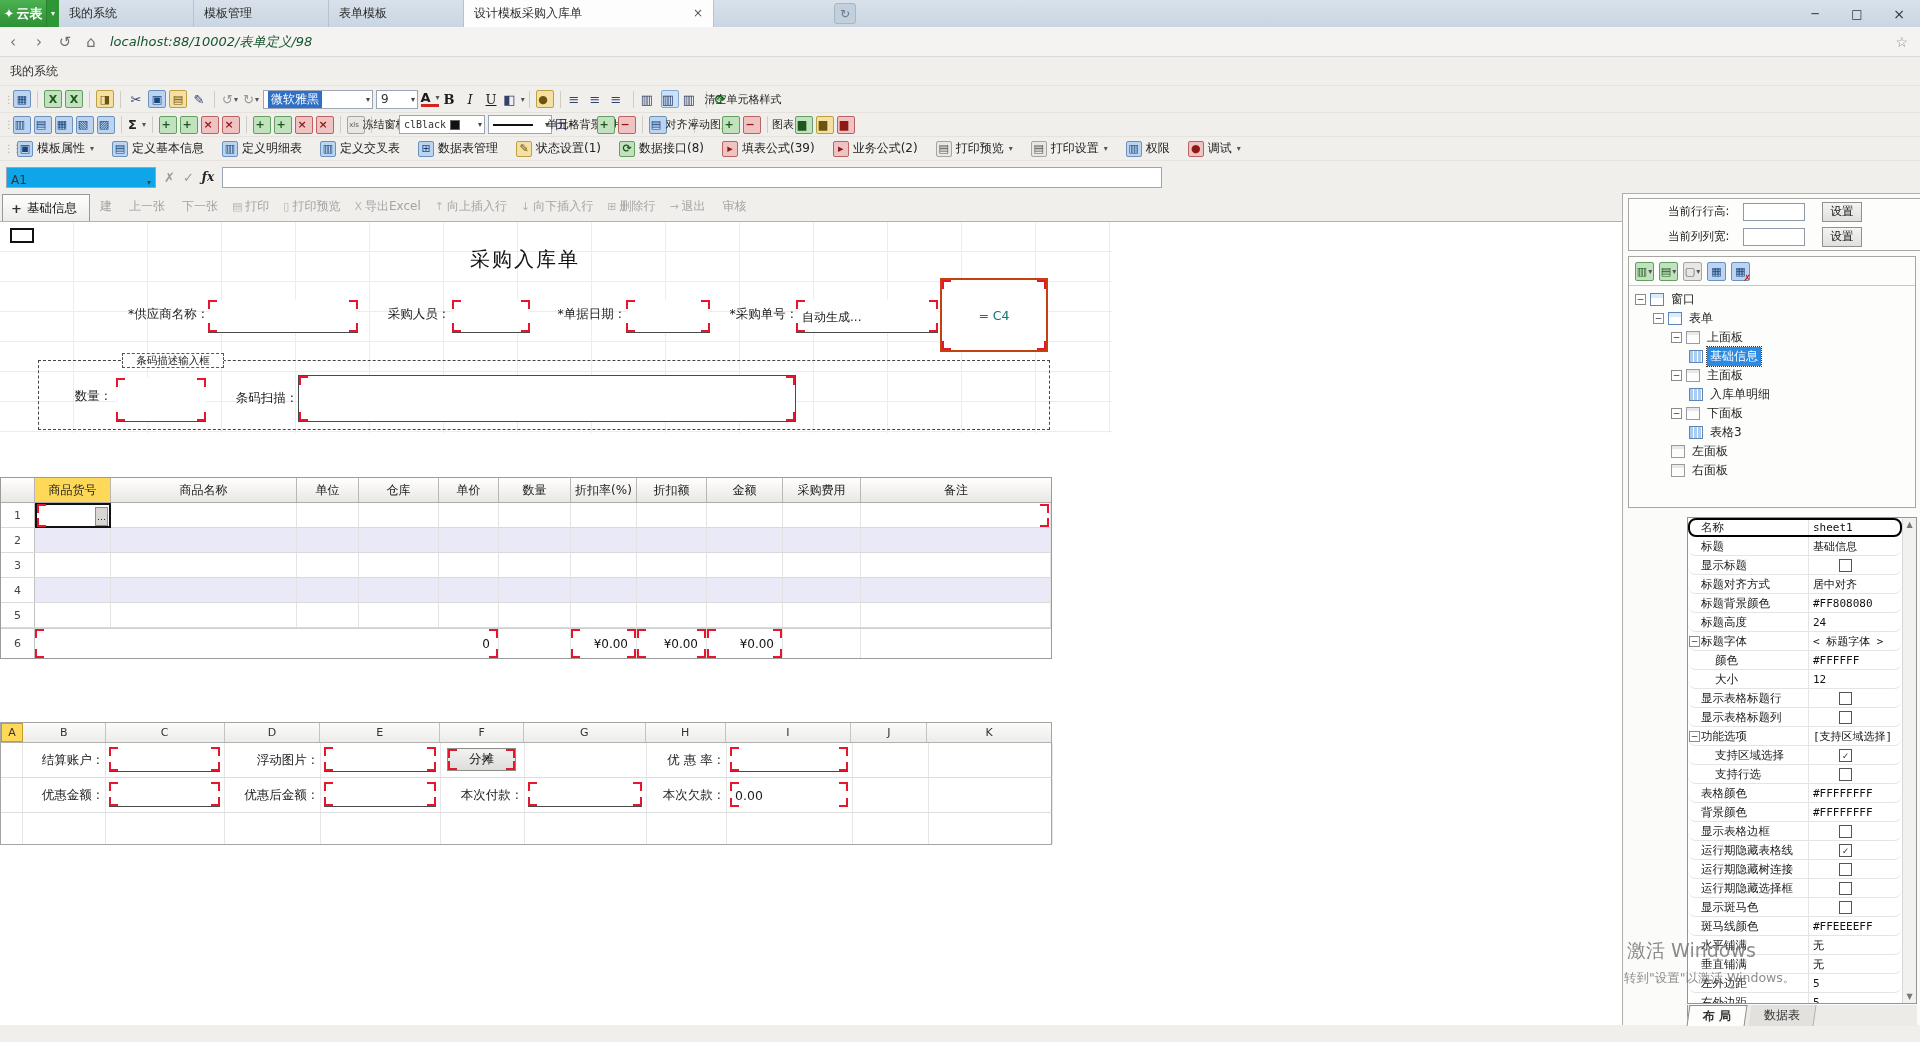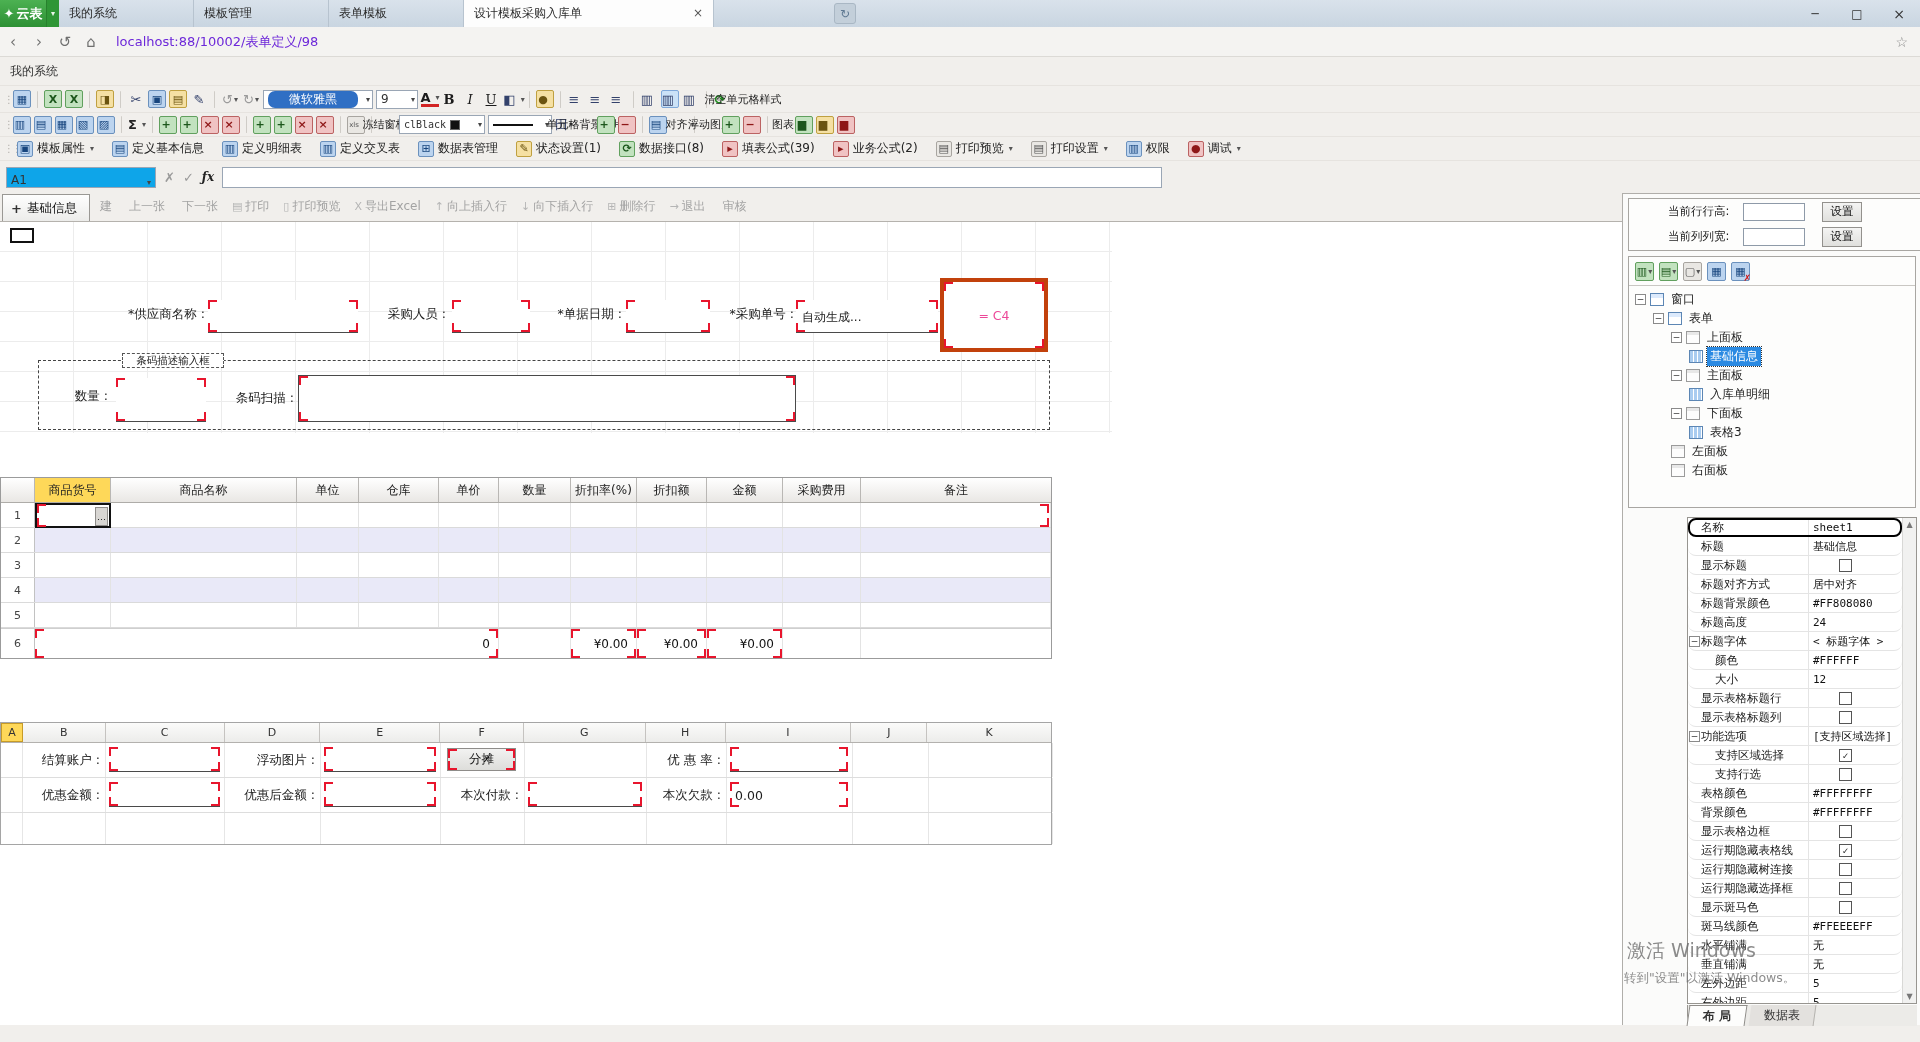--- a/index.html
+++ b/index.html
@@ -15,21 +15,21 @@
   .tab.active{background:#fdfdfd;width:auto;min-width:250px;position:relative;padding-right:30px;}
   .tab .closeg{position:absolute;right:10px;top:6px;font-size:12px;color:#555;}
   .tab-refresh{width:22px;height:21px;margin:3px 0 0 120px;background:#c3cfda;border:1px solid #a9b7c4;border-radius:3px;color:#5e7891;font-size:12px;display:flex;align-items:center;justify-content:center;}
   .win-controls{margin-left:auto;display:flex;}
   .win-btn{width:42px;display:flex;align-items:center;justify-content:center;color:#333;font-size:12px;}
   .win-btn:last-child{font-size:14px;}
 
   
   .addressbar{position:absolute;left:0;top:27px;width:1920px;height:30px;background:#f4f3f1;border-bottom:1px solid #dcdad6;display:flex;align-items:center;}
   .navg{width:26px;text-align:center;color:#6f6f6f;font-size:15px;}
-  .url{margin-left:12px;font-size:13px;color:#6d28d9;}
+  .url{margin-left:6px;font-size:13px;color:#14532d;font-style:italic;}
   .fav{margin-left:auto;margin-right:12px;color:#8a8a8a;font-size:14px;}
   .crumb{position:absolute;left:0;top:57px;width:1920px;height:28px;background:#f1efec;display:flex;align-items:center;padding-left:10px;color:#333;}
 
   
   .tbrow{position:absolute;left:0;width:1920px;background:#f1efec;display:flex;align-items:center;border-top:1px solid #e6e3df;padding-left:4px;gap:3px;}
   .tb1{top:85px;height:27px;}
   .tb2{top:112px;height:24px;}
   .menurow{top:136px;height:24px;}
   .grip{color:#b5b2ad;font-size:10px;letter-spacing:-2px;width:6px;}
   .ic{width:18px;height:18px;display:inline-flex;align-items:center;justify-content:center;font-size:11px;border-radius:2px;flex:0 0 auto;}
@@ -47,21 +47,21 @@
   .gb{font-weight:bold;color:#1b1b1b;font-family:"DejaVu Serif","Liberation Serif",serif;}
   .gi{font-style:italic;color:#1b1b1b;font-family:"DejaVu Serif","Liberation Serif",serif;}
   .gu{text-decoration:underline;color:#1b1b1b;font-family:"DejaVu Serif","Liberation Serif",serif;}
   .sum{font-weight:bold;font-size:13px;color:#222;}
   .grn{color:#1f8a1f;font-weight:bold;}
   .xls{font-size:7px;}
   .tbtn{display:inline-flex;align-items:center;gap:3px;color:#222;padding:0 2px;white-space:nowrap;}
   .combo{height:19px;background:#fff;border:1px solid #9aa6b5;display:inline-flex;align-items:center;padding:0 2px 0 4px;gap:4px;white-space:nowrap;}
   .combo .ca{font-size:8px;color:#444;margin-left:auto;}
   .fontsel{width:110px;}
-  .fontsel .selval{background:#2f6fc4;color:#fff;padding:0 21px;border-radius:7px;}
+  .fontsel .selval{background:#2f6fc4;color:#fff;padding:0 3px;}
   .sizesel{width:42px;}
   .swatch{width:10px;height:10px;background:#111;border:1px solid #666;}
   .lineglyph{width:40px;border-top:2px solid #111;height:0;}
   .menuitem{display:inline-flex;align-items:center;gap:4px;color:#222;padding:0 4px;white-space:nowrap;}
   .menuitem .ic{width:16px;height:16px;}
 
   
   .fbar{position:absolute;left:0;top:160px;width:1920px;height:33px;background:#f1efec;display:flex;align-items:center;padding-left:6px;gap:8px;border-top:1px solid #e6e3df;}
   .namebox{width:150px;height:21px;background:#0ea5e9;border:1px solid #9aa6b5;display:flex;align-items:flex-end;padding:0 4px;}
   .namebox .ca{margin-left:auto;font-size:8px;color:#444;}
@@ -85,21 +85,21 @@
   .ftitle{position:absolute;left:100px;top:24px;width:850px;height:32px;text-align:center;font-size:20px;color:#111;letter-spacing:2px;}
   .flabel{position:absolute;height:17px;text-align:right;color:#1c1c1c;font-size:12.5px;}
   .fld{position:absolute;height:33px;border-bottom:1.5px solid #4a4a4a;background:#fff;}
   .rb{position:absolute;inset:0;pointer-events:none;}
   .rb::before,.rb::after,.rb i::before,.rb i::after{content:"";position:absolute;width:7px;height:7px;border:0 solid #e8152d;}
   .rb::before{left:0;top:0;border-left-width:2px;border-top-width:2px;}
   .rb::after{right:0;top:0;border-right-width:2px;border-top-width:2px;}
   .rb i::before{left:0;bottom:0;border-left-width:2px;border-bottom-width:2px;}
   .rb i::after{right:0;bottom:0;border-right-width:2px;border-bottom-width:2px;}
   .autogen{padding:9px 0 0 6px;font-size:12px;color:#222;}
-  .c4box{position:absolute;left:940px;top:56px;width:108px;height:74px;border:4px solid #c2410c;background:#fff;display:flex;align-items:center;justify-content:center;font-size:12.5px;color:#ec4899;}
+  .c4box{position:absolute;left:940px;top:56px;width:108px;height:74px;border:2px solid #c2410c;background:#fff;display:flex;align-items:center;justify-content:center;font-size:12.5px;color:#0f766e;}
   .bcrect{position:absolute;left:38px;top:138px;width:1012px;height:70px;border:1px dashed #444;}
   .bclbl{position:absolute;left:122px;top:131px;width:102px;height:15px;border:1px dashed #555;background:#fff;font-size:10.5px;display:flex;align-items:center;justify-content:center;color:#222;}
   .scanfld{border:1px solid #4a4a4a;}
 
   
   .ptable{position:absolute;left:0;top:255px;width:1052px;border:1px solid #9b9b9b;background:#fff;}
   .phead{display:flex;height:25px;background:linear-gradient(#fff,#e9e7e4);border-bottom:1px solid #aeaca8;}
   .phead .corner{width:34px;border-right:1px solid #b9b7b4;}
   .phead span{display:flex;align-items:center;justify-content:center;border-right:1px solid #b9b7b4;font-size:12px;color:#222;}
   .phead span:nth-of-type(1){width:76px;background:#fed859;}
@@ -736,20 +736,21 @@
           <span class="aicg"></span>
           <span>审核</span>
         </span>
       </span>
   </div>
 
   <div class="canvas">
     <div class="gridA"></div>
     <div class="cellsel"></div>
 
+    <div class="ftitle">采购入库单</div>
 
     <div class="flabel" style="left:40px;top:84px;width:165px;">*供应商名称 :</div>
     <div class="fld" style="left:208px;top:78px;width:150px;">
         <span class="rb"><i></i></span>
       </div>
 
     <div class="flabel" style="left:362px;top:84px;width:84px;">采购人员 :</div>
     <div class="fld" style="left:452px;top:78px;width:78px;">
         <span class="rb"><i></i></span>
       </div>

